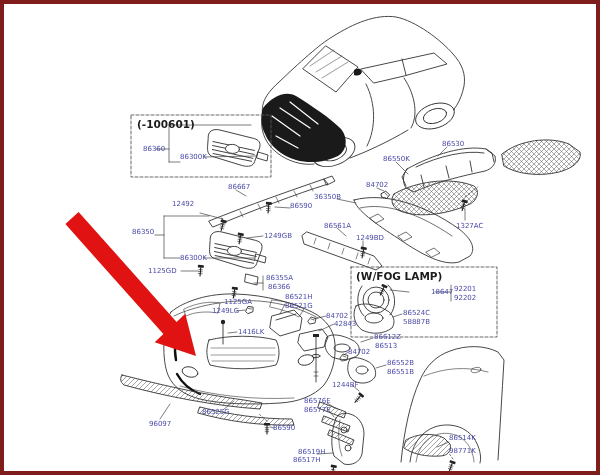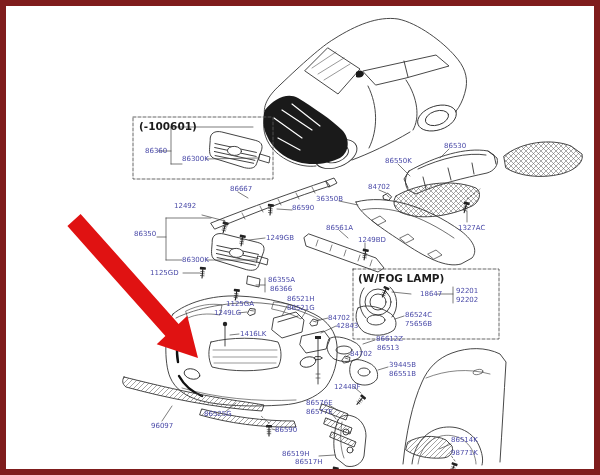--- a/index.html
+++ b/index.html
@@ -1,19 +1,19 @@
 <!DOCTYPE html>
 <html><head>
 <meta charset="utf-8">
 <style>
   html,body{margin:0;padding:0;background:#fff;}
   #stage{
     position:relative;width:600px;height:475px;background:#ffffff;
     font-family:"DejaVu Sans","Liberation Sans",sans-serif;
-    overflow:hidden;border:6px solid #7f1d1d;box-sizing:border-box;
+    overflow:hidden;border:4px solid #7f1d1d;box-sizing:border-box;
   }
   #art{position:absolute;left:0;top:0;}
   .pl{
     position:absolute;font-size:7px;line-height:8px;color:#4a4aa8;
     white-space:nowrap;letter-spacing:0;
   }
   .boxtitle{
     position:absolute;font-size:10.5px;font-weight:bold;color:#1c1c1c;
     white-space:nowrap;
   }
@@ -238,34 +238,34 @@
 <div class="pl" style="left:352px;top:230px">1249BD</div>
 <div class="pl" style="left:262px;top:270px">86355A</div>
 <div class="pl" style="left:264px;top:279px">86366</div>
 <div class="pl" style="left:281px;top:289px">86521H</div>
 <div class="pl" style="left:281px;top:298px">86521G</div>
 <div class="pl" style="left:220px;top:294px">1125GA</div>
 <div class="pl" style="left:208px;top:303px">1249LG</div>
 <div class="pl" style="left:234px;top:324px">1416LK</div>
 <div class="pl" style="left:322px;top:308px">84702</div>
 <div class="pl" style="left:330px;top:316px">42843</div>
-<div class="pl" style="left:414px;top:284px">18647</div>
+<div class="pl" style="left:427px;top:284px">18647</div>
 <div class="pl" style="left:450px;top:281px">92201</div>
 <div class="pl" style="left:450px;top:290px">92202</div>
 <div class="pl" style="left:399px;top:305px">86524C</div>
-<div class="pl" style="left:399px;top:314px">75656B</div>
+<div class="pl" style="left:399px;top:314px">58887B</div>
 <div class="pl" style="left:370px;top:329px">86612Z</div>
 <div class="pl" style="left:371px;top:338px">86513</div>
 <div class="pl" style="left:344px;top:344px">84702</div>
-<div class="pl" style="left:383px;top:355px">39445B</div>
+<div class="pl" style="left:383px;top:355px">86552B</div>
 <div class="pl" style="left:383px;top:364px">86551B</div>
 <div class="pl" style="left:328px;top:377px">1244BF</div>
 <div class="pl" style="left:300px;top:393px">86576E</div>
 <div class="pl" style="left:300px;top:402px">86577E</div>
 <div class="pl" style="left:145px;top:416px">96097</div>
 <div class="pl" style="left:198px;top:404px">86525G</div>
 <div class="pl" style="left:269px;top:420px">86590</div>
-<div class="pl" style="left:276px;top:444px">86519H</div>
+<div class="pl" style="left:294px;top:444px">86519H</div>
 <div class="pl" style="left:289px;top:452px">86517H</div>
 <div class="pl" style="left:445px;top:430px">86514K</div>
 <div class="pl" style="left:445px;top:443px">98771K</div>
 
 </div>
 
 </body></html>

